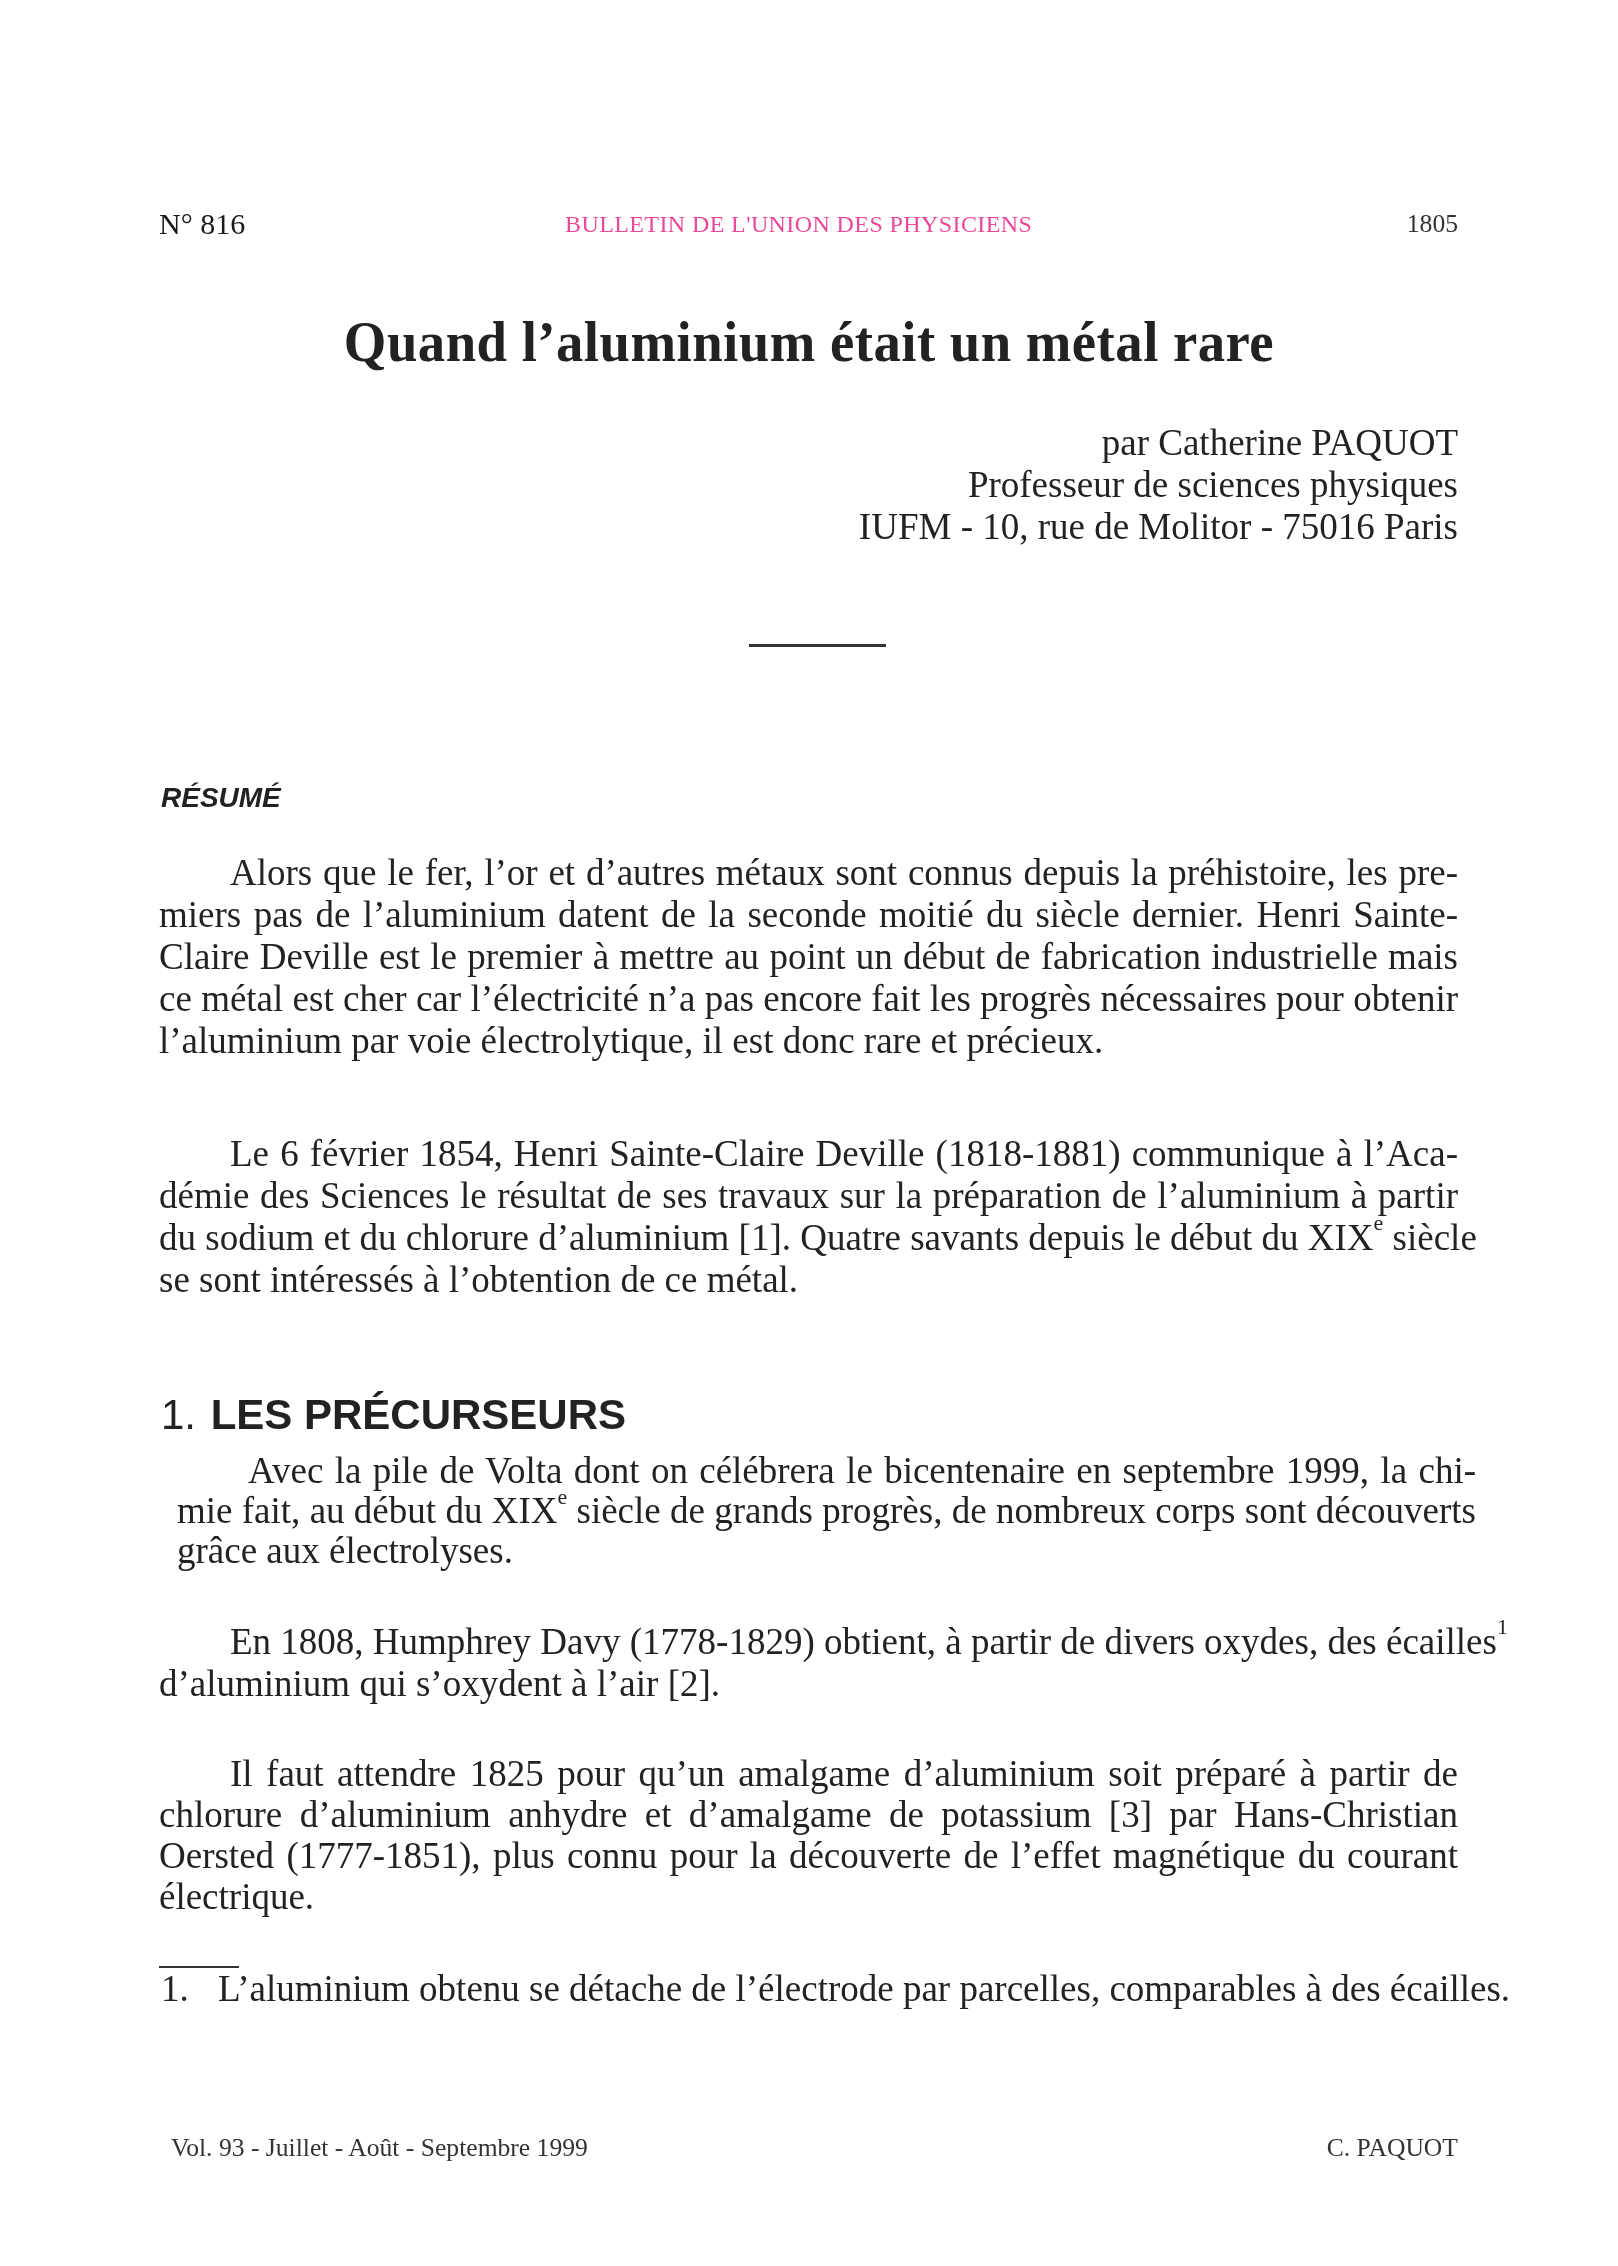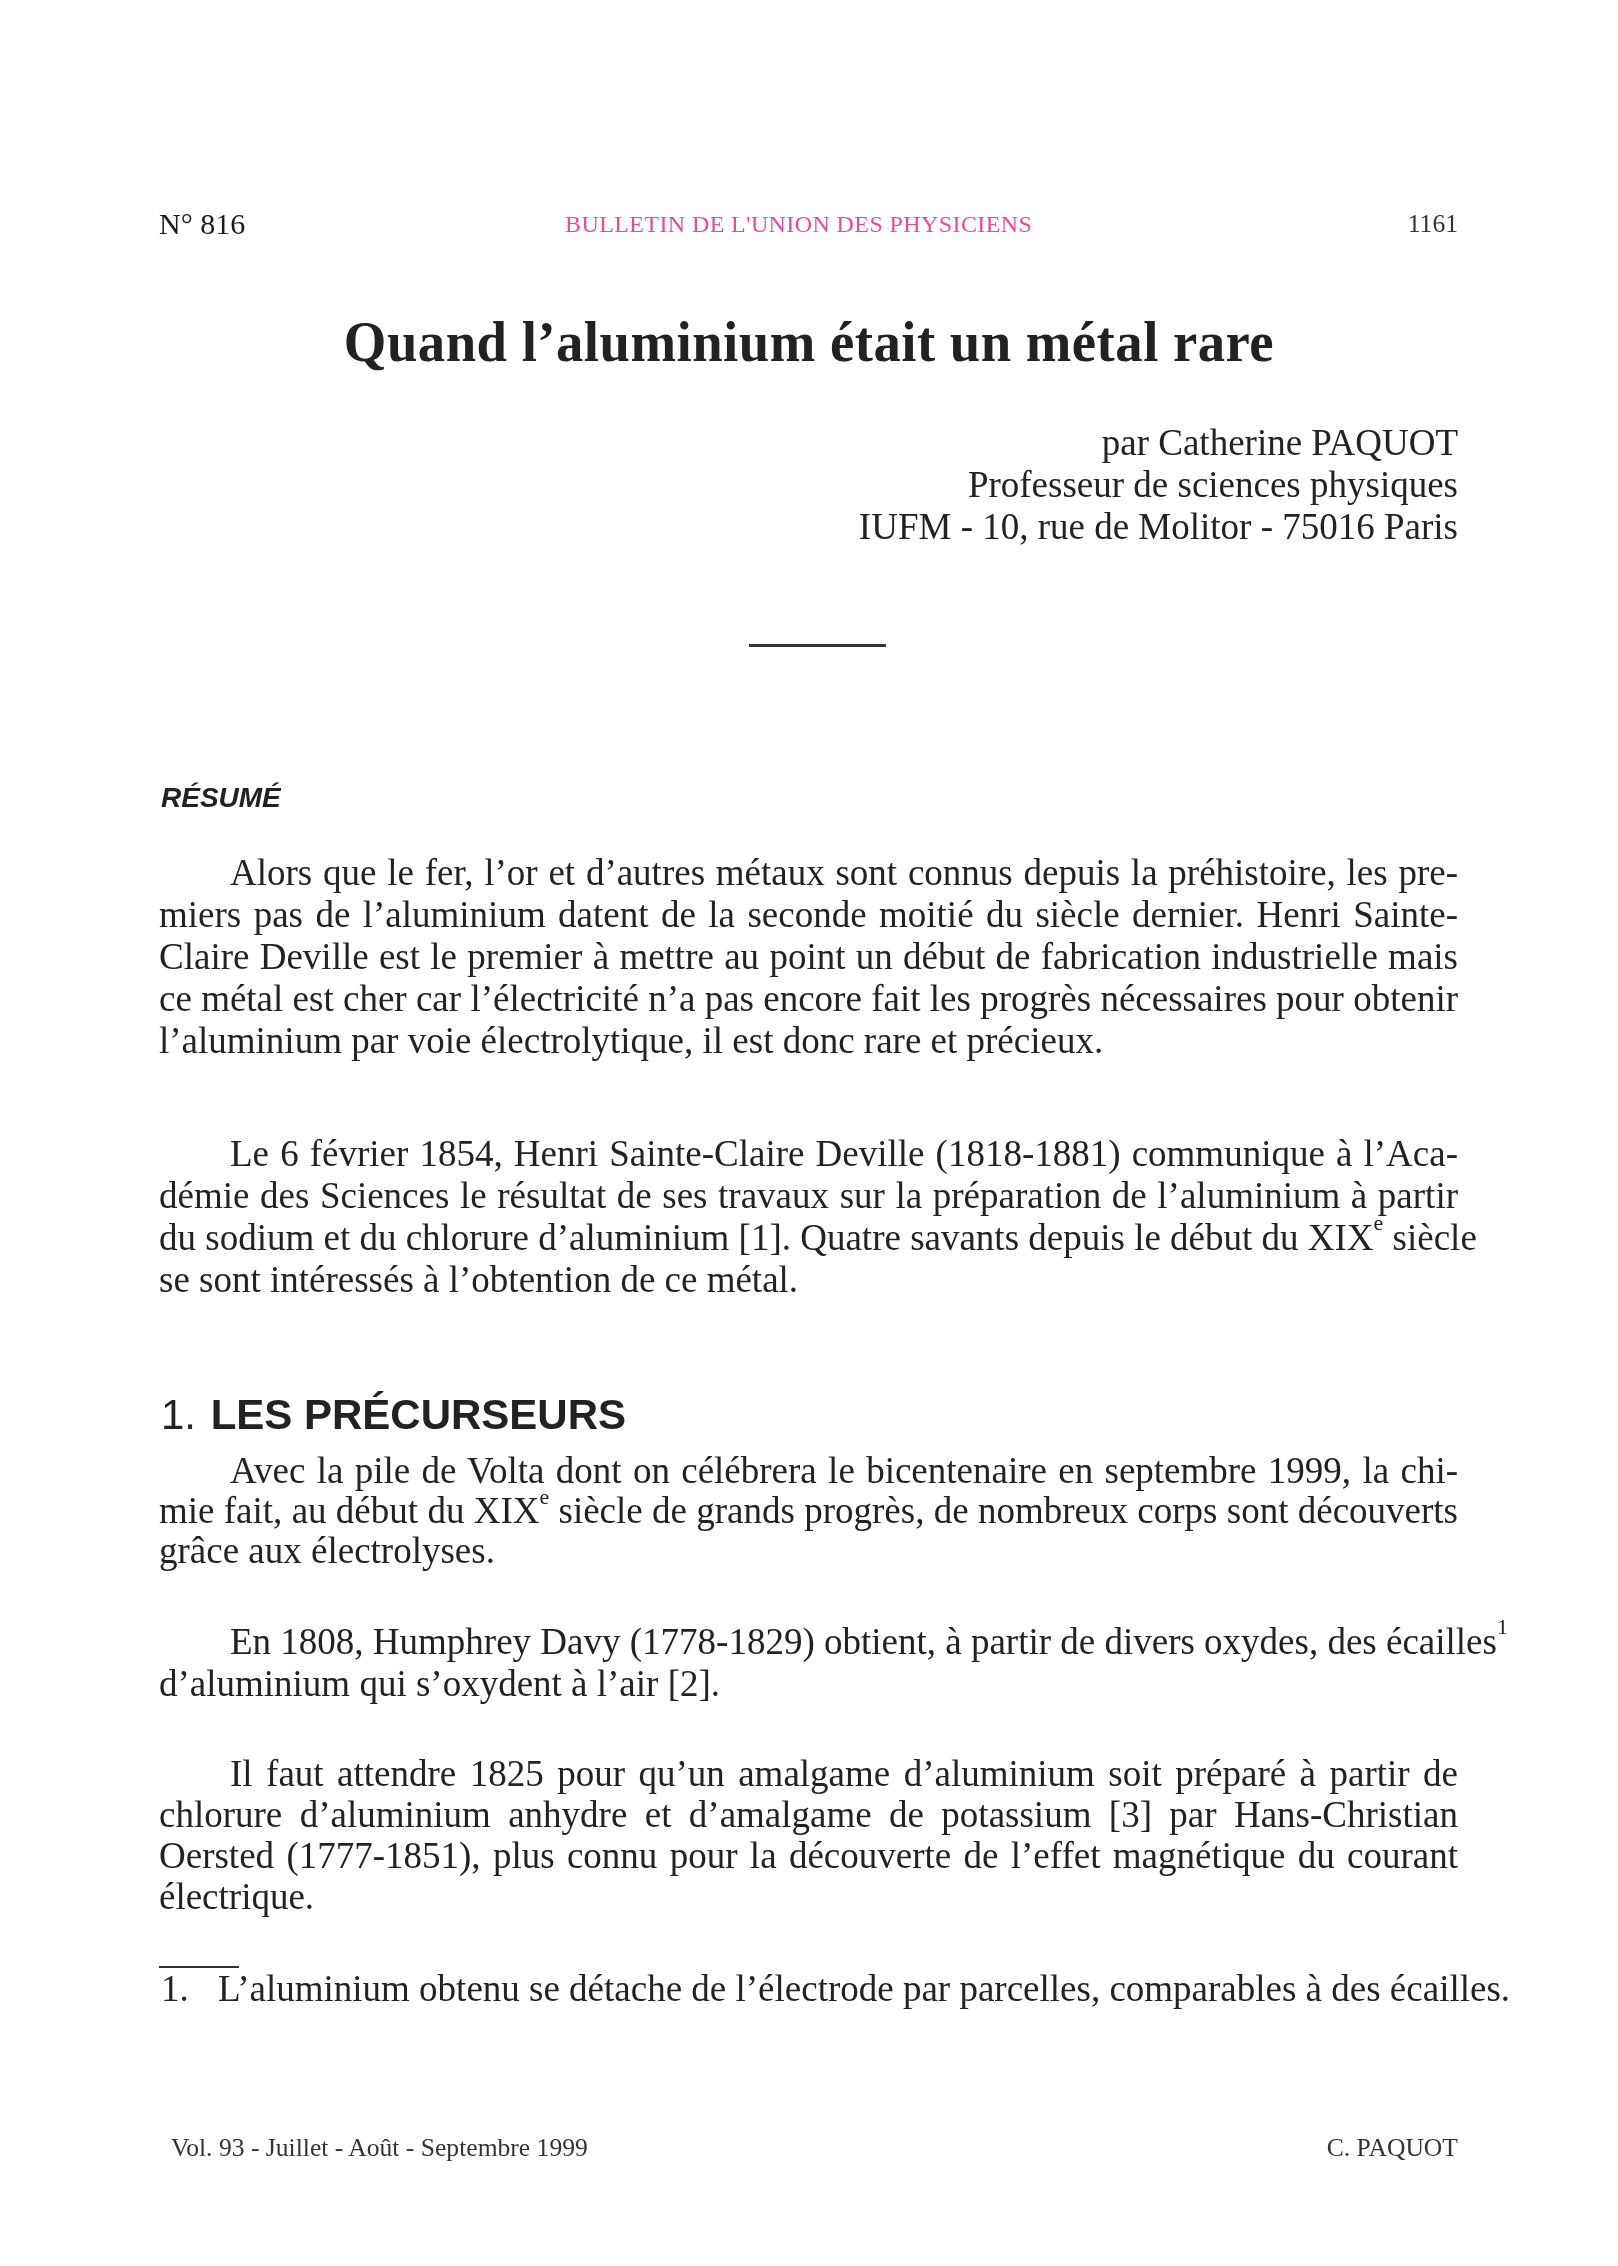--- a/index.html
+++ b/index.html
@@ -22,21 +22,21 @@
   .sep-rule { top: 644px; left: 749px; width: 137px; height: 2.7px; background: #333; }
 
   .resume-heading { top: 782px; left: 161px; font-size: 28px; font-weight: bold; font-style: italic; color: #222; }
 
   .para { left: 159px; width: 1299px; font-size: 37px; line-height: 42px; color: #222; }
   .para .line { display: block; white-space: nowrap; text-align: justify; text-align-last: justify; height: 42px; overflow: visible; }
   .para .line.last { text-align-last: left; }
   .para .line.first { padding-left: 71px; }
   .abstract { top: 852px; }
   .p1 { top: 1133px; }
-  .p2 { top: 1451px; line-height: 40px; }
+  .p2 { top: 1451px; line-height: 40px; margin-left: 18px; }
   .p2 .line { height: 40px; }
   .p3 { top: 1621px; }
   .p4 { top: 1753px; line-height: 41px; }
   .p4 .line { height: 41px; }
 
   sup { font-size: 22px; vertical-align: top; line-height: 0; position: relative; top: 5.5px; }
 
   .section-heading { top: 1391px; left: 161px; font-size: 42px; color: #222; }
   .section-heading .num { font-weight: normal; margin-right: 14.6px; }
   .section-heading .label { font-weight: bold; }
@@ -48,21 +48,21 @@
   .footer { top: 2133px; left: 159px; width: 1299px; height: 37px; font-size: 25.6px; color: #333; }
   .footer-left { position: absolute; left: 12px; top: 0; }
   .footer-right { position: absolute; right: 0; top: 0; }
 </style>
 </head>
 <body>
 
 <div class="abs running-header serif">
   <span class="hdr-num">N° 816</span>
   <span class="hdr-journal">BULLETIN DE L'UNION DES PHYSICIENS</span>
-  <span class="hdr-page">1161</span>
+  <span class="hdr-page">1805</span>
 </div>
 
 <div class="abs title serif">Quand l’aluminium était un métal rare</div>
 
 <div class="abs author-block serif">
   <div>par Catherine PAQUOT</div>
   <div>Professeur de sciences physiques</div>
   <div>IUFM - 10, rue de Molitor - 75016 Paris</div>
 </div>
 

